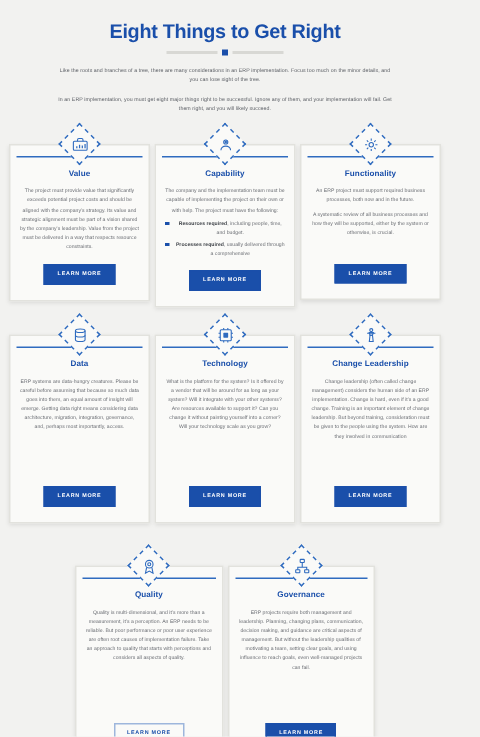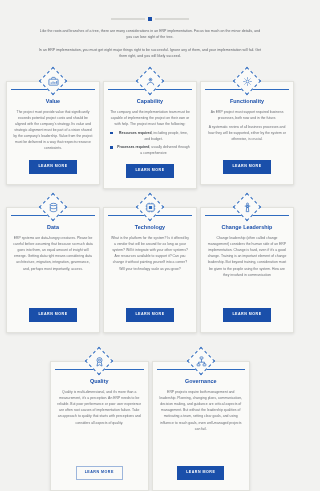--- a/index.html
+++ b/index.html
@@ -152,20 +152,21 @@
     color: #1a4faa;
     border: 1px solid #9db6dc;
   }
 </style>
 </head>
 <body>
 
 <div class="page">
 
   <div class="header">
+    <div class="title">Eight Things to Get Right</div>
     <div class="ornament">
       <span class="orn-line"></span>
       <span class="orn-dot"></span>
       <span class="orn-line"></span>
     </div>
     <p class="intro">Like the roots and branches of a tree, there are many considerations in an ERP implementation. Focus too much on the minor details, and you can lose sight of the tree.</p>
     <p class="intro">In an ERP implementation, you must get eight major things right to be successful. Ignore any of them, and your implementation will fail. Get them right, and you will likely succeed.</p>
   </div>
 
   <div class="grid">

